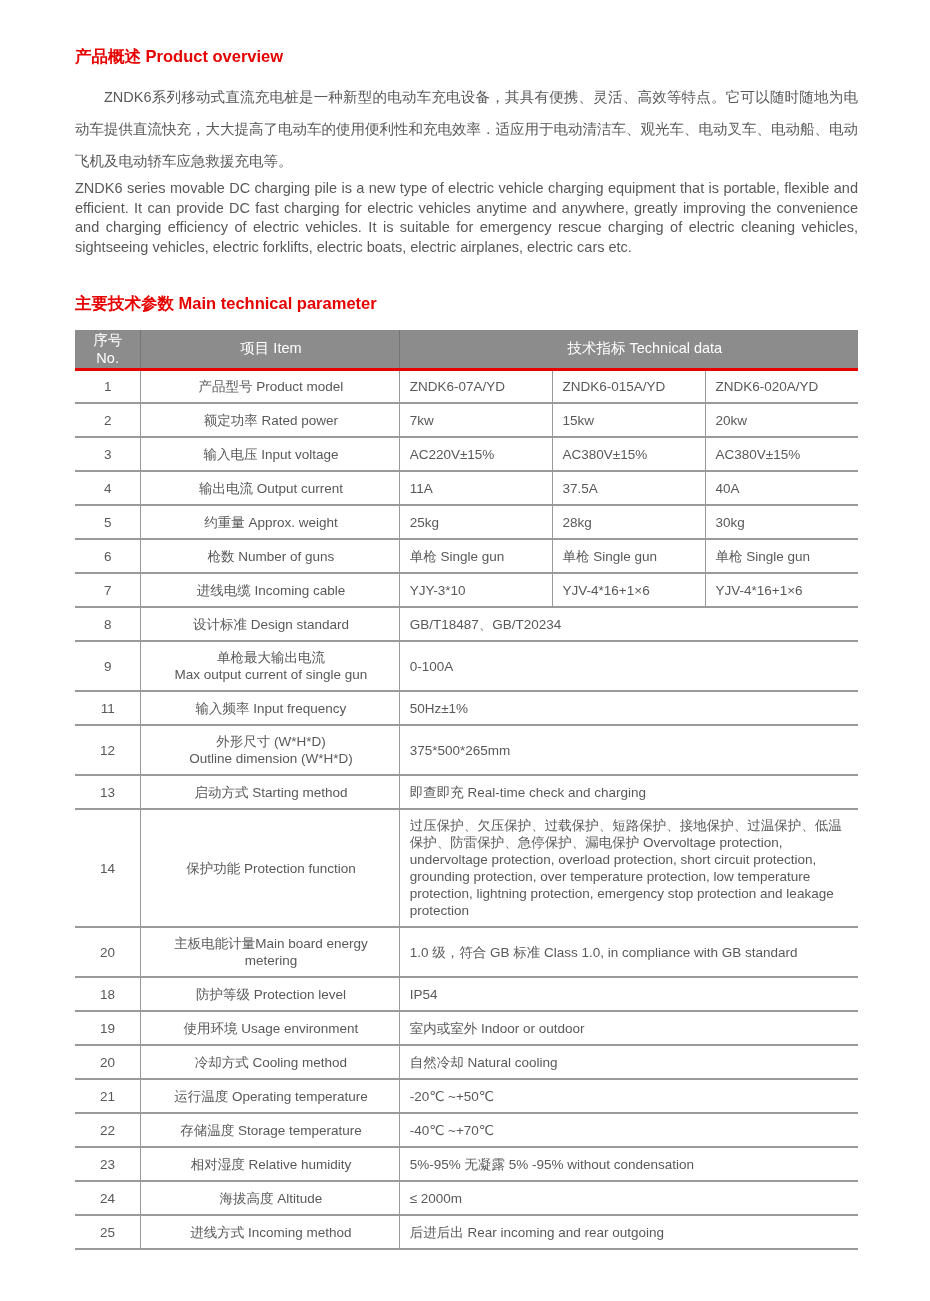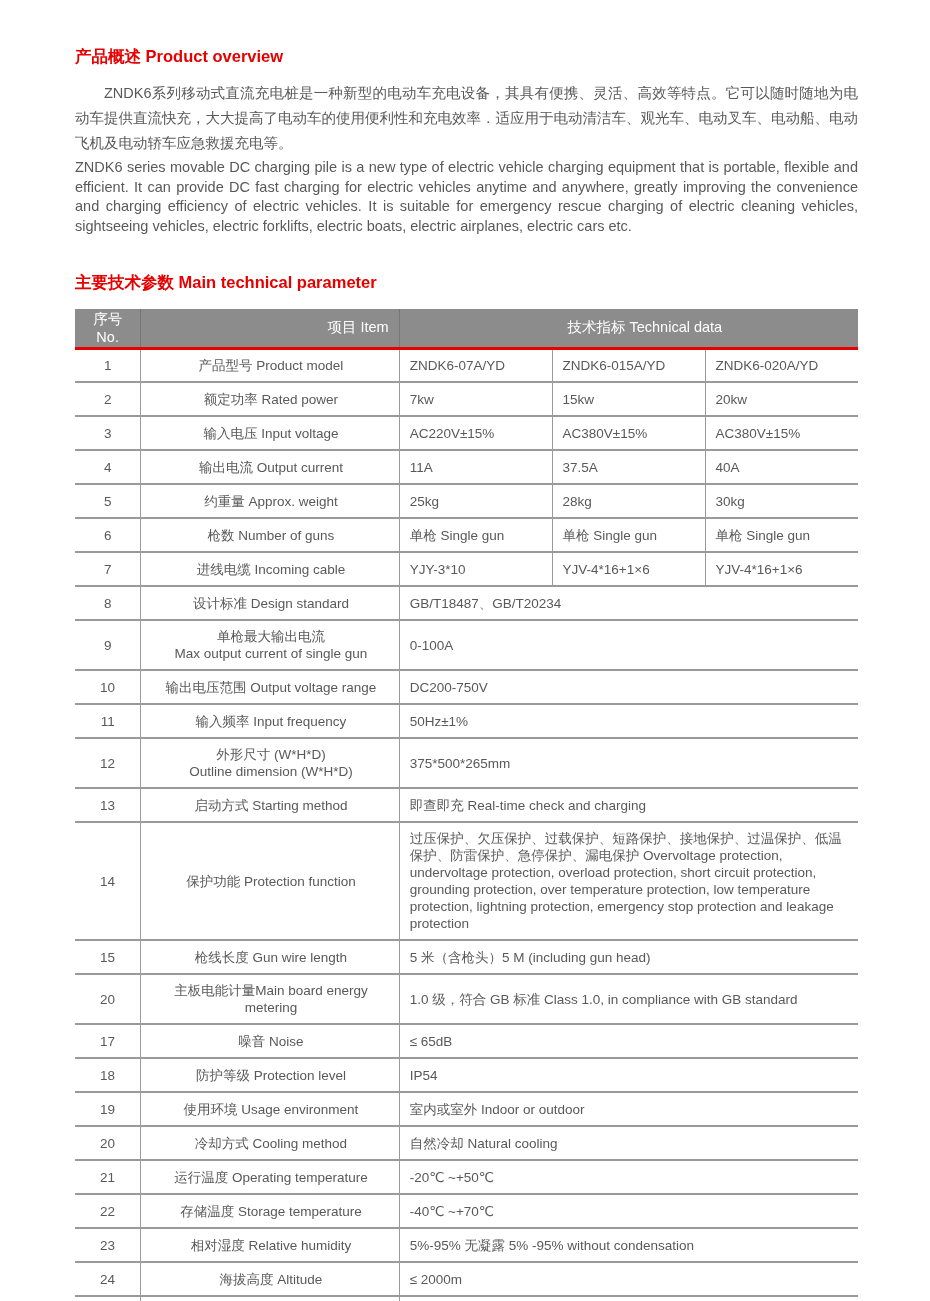--- a/index.html
+++ b/index.html
@@ -34,21 +34,21 @@
     line-height: 20px;
   }
   .para {
     width: 783px;
     margin: 0;
     text-align: justify;
   }
   .para.zh {
     margin-top: 15px;
     font-size: 14.5px;
-    line-height: 25px;
+    line-height: 32px;
     text-indent: 2em;
   }
   .para.en {
     margin-top: 2px;
     font-size: 14.5px;
     line-height: 19.5px;
   }
   .section-heading.second {
     margin-top: 36px;
   }
@@ -63,21 +63,21 @@
   col.c-no   { width: 8.4%; }
   col.c-item { width: 33.0%; }
   col.c-v    { width: 19.533%; }
   thead th {
     background: var(--header-bg);
     color: var(--header-text);
     font-weight: normal;
     font-size: 14.5px;
     height: 39px;
     padding: 0 10px;
-    text-align: right;
+    text-align: center;
   }
   thead th.h-no {
     text-align: center;
     padding: 0 18px;
     border-right: 1px solid var(--header-divider);
   }
   thead th.h-item {
     padding-left: 12px;
     border-right: 1px solid var(--header-divider);
   }
@@ -202,25 +202,20 @@
           <td class="col-item">设计标准 Design standard</td>
           <td class="col-val" colspan="3">GB/T18487、GB/T20234</td>
         </tr>
         <tr>
           <td class="col-no">9</td>
           <td class="col-item">单枪最大输出电流
 Max output current of single gun</td>
           <td class="col-val" colspan="3">0-100A</td>
         </tr>
         <tr>
-          <td class="col-no">10</td>
-          <td class="col-item">输出电压范围 Output voltage range</td>
-          <td class="col-val" colspan="3">DC200-750V</td>
-        </tr>
-        <tr>
           <td class="col-no">11</td>
           <td class="col-item">输入频率 Input frequency</td>
           <td class="col-val" colspan="3">50Hz±1%</td>
         </tr>
         <tr>
           <td class="col-no">12</td>
           <td class="col-item">外形尺寸 (W*H*D)
 Outline dimension (W*H*D)</td>
           <td class="col-val" colspan="3">375*500*265mm</td>
         </tr>
@@ -228,35 +223,25 @@
           <td class="col-no">13</td>
           <td class="col-item">启动方式 Starting method</td>
           <td class="col-val" colspan="3">即查即充 Real-time check and charging</td>
         </tr>
         <tr>
           <td class="col-no">14</td>
           <td class="col-item">保护功能 Protection function</td>
           <td class="col-val" colspan="3">过压保护、欠压保护、过载保护、短路保护、接地保护、过温保护、低温保护、防雷保护、急停保护、漏电保护 Overvoltage protection, undervoltage protection, overload protection, short circuit protection, grounding protection, over temperature protection, low temperature protection, lightning protection, emergency stop protection and leakage protection</td>
         </tr>
         <tr>
-          <td class="col-no">15</td>
-          <td class="col-item">枪线长度 Gun wire length</td>
-          <td class="col-val" colspan="3">5 米（含枪头）5 M (including gun head)</td>
-        </tr>
-        <tr>
           <td class="col-no">20</td>
           <td class="col-item">主板电能计量Main board energy metering</td>
           <td class="col-val" colspan="3">1.0 级，符合 GB 标准 Class 1.0, in compliance with GB standard</td>
         </tr>
         <tr>
-          <td class="col-no">17</td>
-          <td class="col-item">噪音 Noise</td>
-          <td class="col-val" colspan="3">≤ 65dB</td>
-        </tr>
-        <tr>
           <td class="col-no">18</td>
           <td class="col-item">防护等级 Protection level</td>
           <td class="col-val" colspan="3">IP54</td>
         </tr>
         <tr>
           <td class="col-no">19</td>
           <td class="col-item">使用环境 Usage environment</td>
           <td class="col-val" colspan="3">室内或室外 Indoor or outdoor</td>
         </tr>
         <tr>

